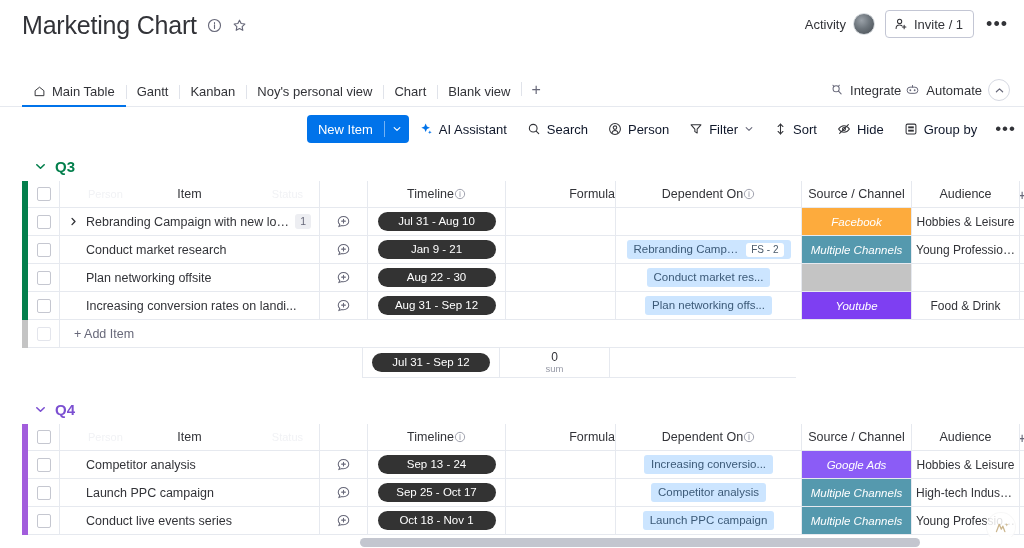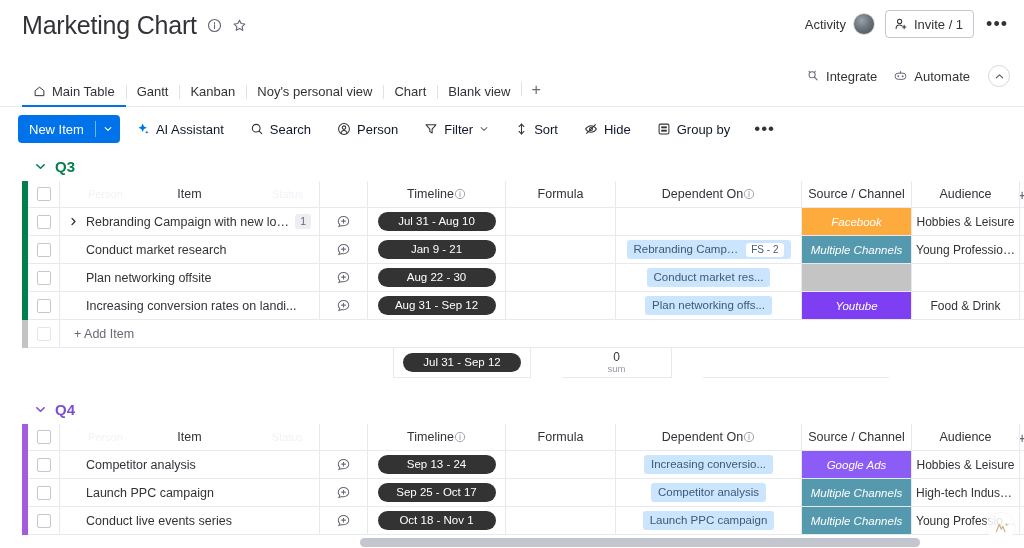--- a/index.html
+++ b/index.html
@@ -75,38 +75,38 @@
   .tab.active::after {
     content: ""; position: absolute; left: 0; right: 0; bottom: -1px;
     height: 2px; background: #0073ea;
   }
   .tab-plus { font-size: 16px; color: #676879; padding: 0 10px 7px 10px; cursor:pointer; position: relative;}
   .tab-plus::before {
     content: ""; position: absolute; left: 0; top: 1px;
     width: 1px; height: 14px; background: #e0e3ea;
   }
   .tabs-right {
-    position: absolute; right: 14px; bottom: 19px;
-    display: flex; align-items: center; gap: 16px;
+    position: absolute; right: 14px; bottom: 5px;
+    display: flex; align-items: center; gap: 4px;
   }
   .tabs-right .lnk {
     display:flex; align-items:center; gap:6px;
     font-size:13px; color:#323338; cursor:pointer;
   }
   .collapse-circle {
     width: 22px; height: 22px; border-radius: 50%;
     border: 1px solid #d6d9e2; background:#fff;
     display:flex; align-items:center; justify-content:center;
     color:#676879; cursor:pointer; margin-left: 2px;
   }
 
   
   .toolbar {
-    display: flex; align-items: center; gap: 6px;
-    height: 44px; padding-left: 18px;
+    display: flex; align-items: center; gap: 0;
+    height: 44px; padding-left: 18px; justify-content: flex-end;
   }
   .new-item {
     display:flex; align-items:center;
     background: #0073ea; color:#fff;
     border-radius: 4px; height: 28px;
     font-size: 13px; cursor: pointer;
     overflow:hidden;
   }
   .new-item .ni-label { padding: 0 11px; }
   .new-item .ni-div { width:1px; height:16px; background: rgba(255,255,255,.45); }
@@ -147,21 +147,21 @@
     background: #fff;
   }
   .row.hdr .cell {
     font-size: 12.5px; color:#323338; background:#fff;
     border-bottom: 1px solid #e6e9ef;
   }
   .c-check { flex: 0 0 32px; }
   .c-item  { flex: 0 0 260px; justify-content: flex-start; padding-left: 0; }
   .c-chat  { flex: 0 0 48px; }
   .c-time  { flex: 0 0 138px; }
-  .c-form  { flex: 0 0 110px; }
+  .c-form  { flex: 0 0 110px; justify-content: flex-end; }
   .c-dep   { flex: 0 0 186px; }
   .c-src   { flex: 0 0 110px; padding:0; }
   .c-aud   { flex: 0 0 108px; }
   .c-plus  { flex: 1 1 auto; border-right: none; }
 
   .chk {
     width: 14px; height: 14px; border: 1px solid #c5c7d0; border-radius: 2px;
     background:#fff; cursor:pointer;
   }
   .chk.ghost { border-color:#e3e5ec; }
@@ -226,21 +226,20 @@
   }
 
   .sum-row { display:flex; align-items:stretch; height: 30px; padding-left: 6px; }
   .sum-spacer { flex: 0 0 334px; }
   .sum-cell {
     border-right:1px solid #e6e9ef;
     border-left:1px solid #e6e9ef;
     border-bottom:1px solid #e6e9ef;
     display:flex; flex-direction: column; align-items:center; justify-content:center;
     background:#fff;
-    margin-left:31px;
   }
   .sum-time { flex: 0 0 138px; }
   .sum-form { flex: 0 0 110px; border-left: none; }
   .sum-rest { flex: 0 0 186px; border-left: none; border-right: none; }
   .sum-num { font-size: 12px; color:#323338; line-height: 12px; }
   .sum-lbl { font-size: 9.5px; color:#9699a6; line-height: 12px; }
 
   .ai-fab {
     position:absolute; right: 8px; bottom: 6px;
     width: 30px; height: 30px; border-radius: 50%;

